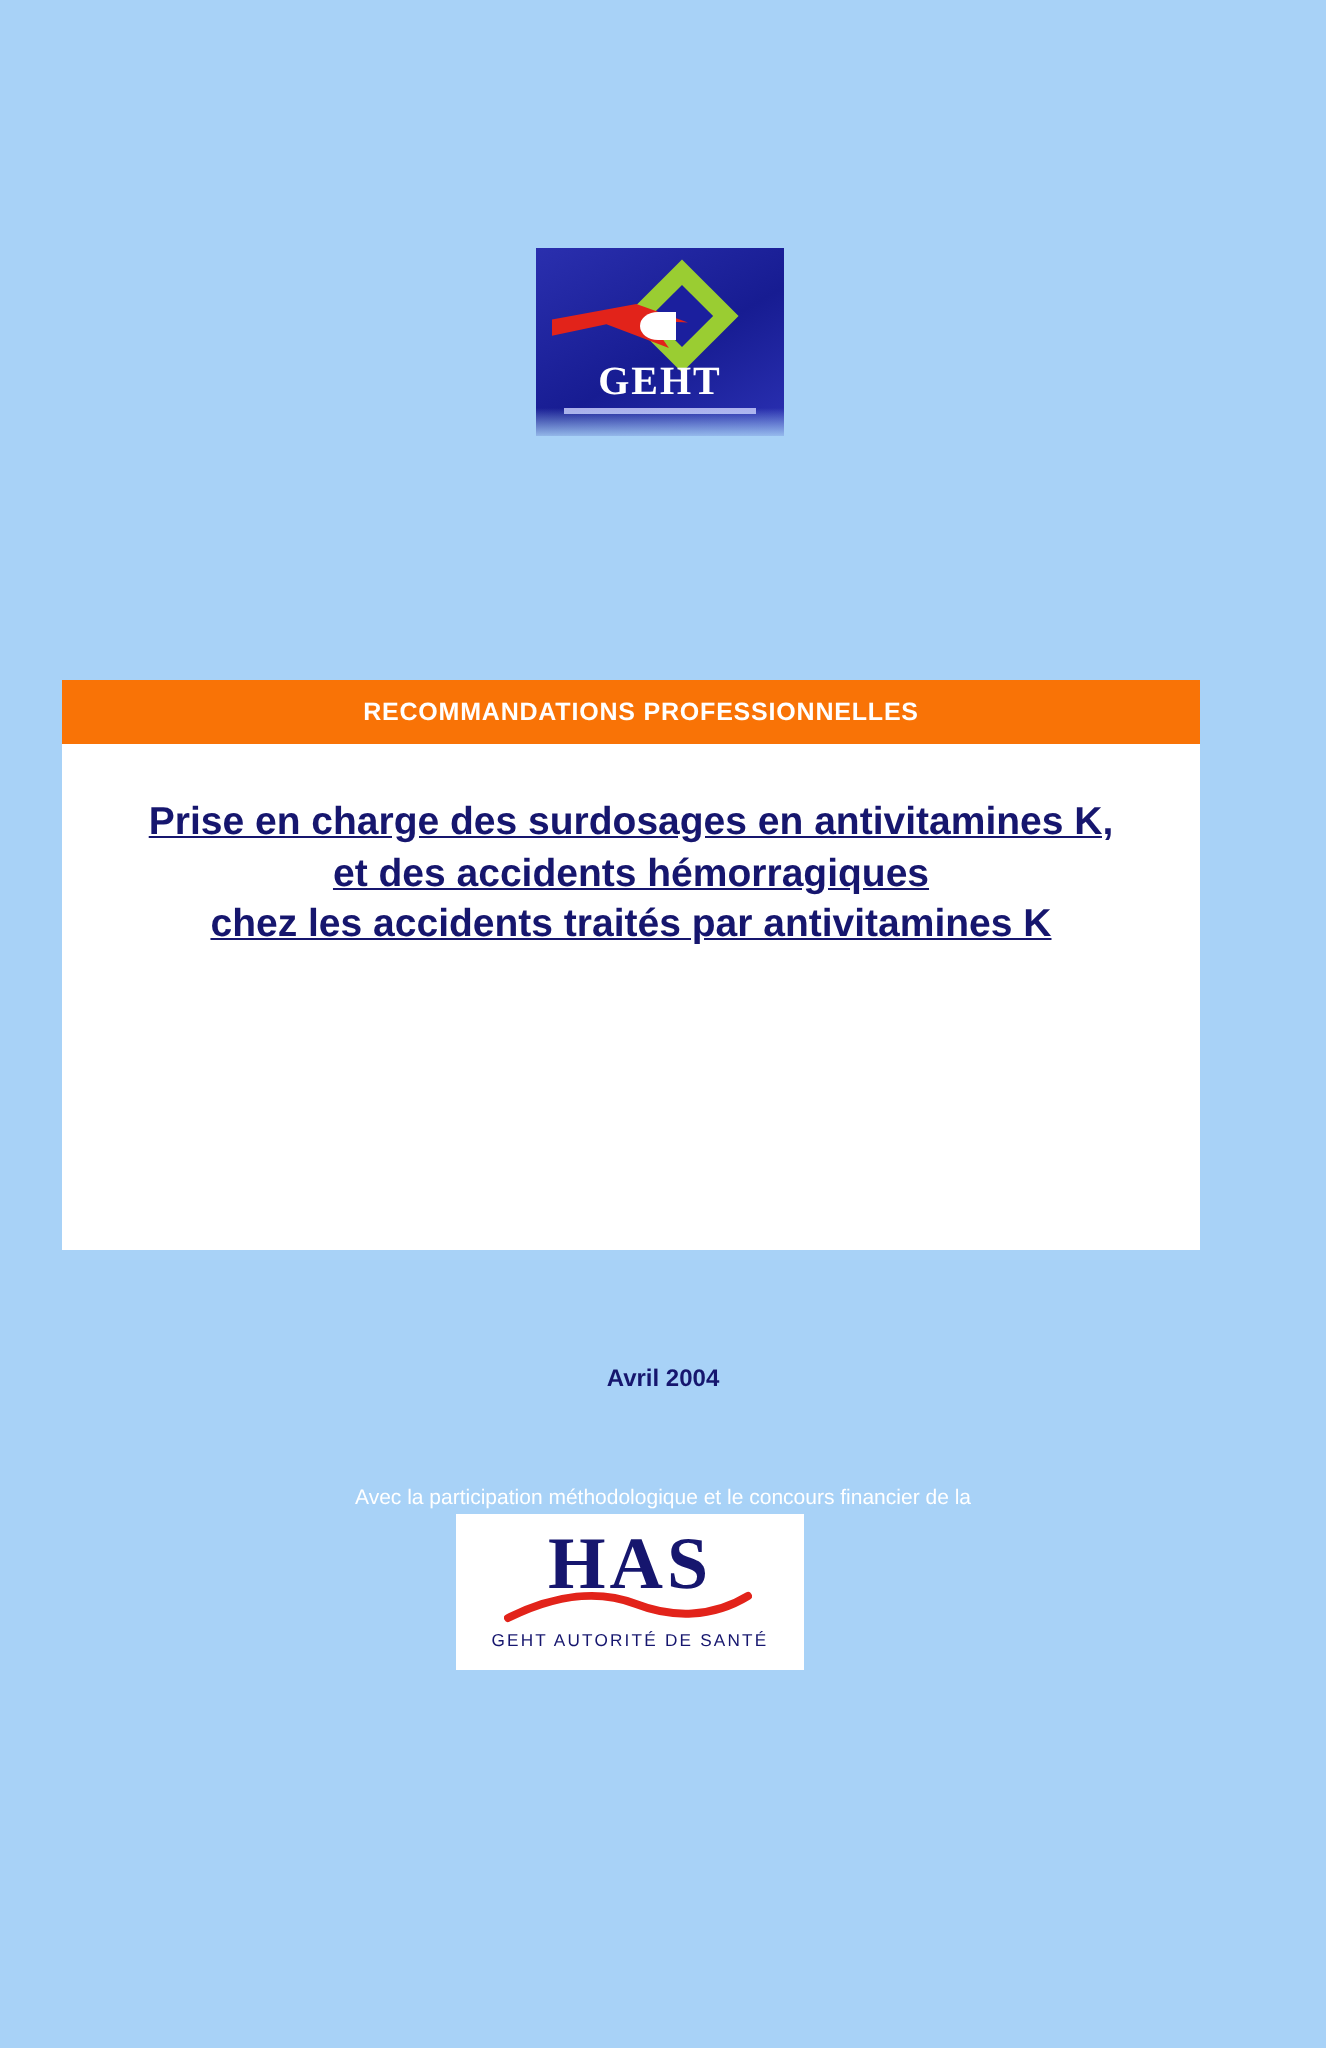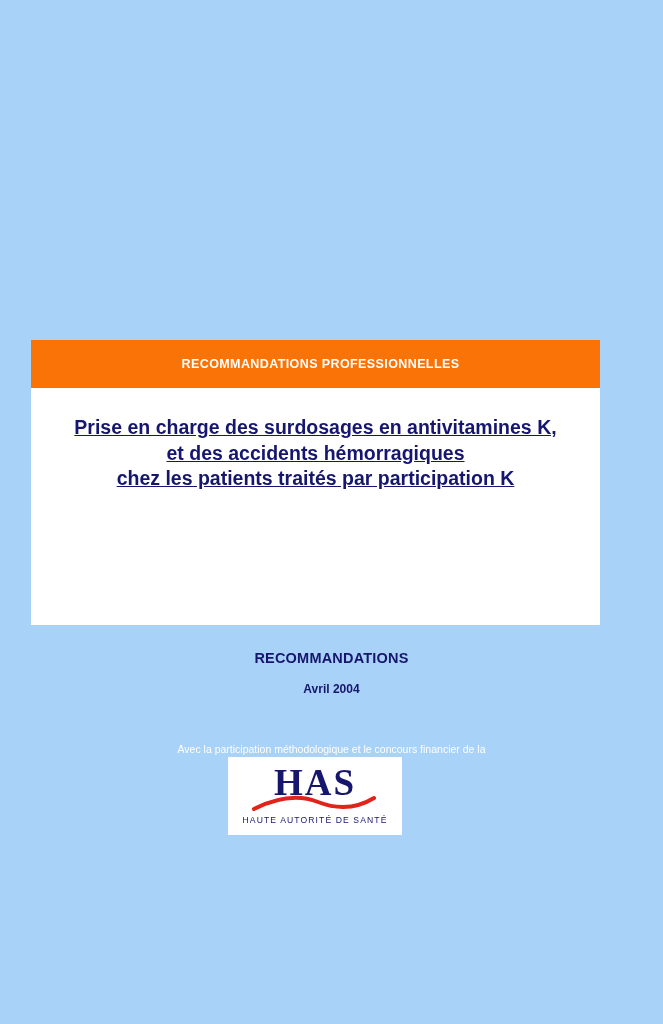--- a/index.html
+++ b/index.html
@@ -101,21 +101,21 @@
   
   .card {
     position: absolute;
     left: 31px;
     top: 340px;
     width: 569px;
     height: 285px;
     background: #ffffff;
   }
   .card-banner {
-    height: 48px;
+    height: 32px;
     background: #f97306;
     display: flex;
     align-items: center;
     justify-content: center;
     padding-left: 10px;
   }
   .card-banner-text {
     color: #ffffff;
     font-size: 12.5px;
     font-weight: bold;
@@ -205,37 +205,45 @@
     color: #16166e;
     font-size: 8.6px;
     letter-spacing: 1.1px;
   }
 </style>
 </head>
 <body>
 
 <div class="page">
 
+  <div class="geht-logo">
+    <div class="geht-diamond"></div>
+    <div class="geht-diamond-inner"></div>
+    <div class="geht-swoosh"></div>
+    <div class="geht-swoosh-white"></div>
+    <div class="geht-text">GEHT</div>
+    <div class="geht-underline"></div>
+    <div class="geht-fade"></div>
+  </div>
 
   <div class="card">
     <div class="card-banner">
       <span class="card-banner-text">RECOMMANDATIONS PROFESSIONNELLES</span>
     </div>
     <div class="card-title">
       <span class="line">Prise en charge des surdosages en antivitamines K,</span>
       <span class="line">et des accidents hémorragiques</span>
-      <span class="line">chez les patients traités par participation K</span>
+      <span class="line">chez les accidents traités par antivitamines K</span>
     </div>
   </div>
 
-  <div class="subtitle">RECOMMANDATIONS</div>
   <div class="date">Avril 2004</div>
   <div class="credit">Avec la participation méthodologique et le concours financier de la</div>
 
   <div class="has-logo">
     <div class="has-letters">HAS</div>
     <svg class="has-swoosh" viewBox="0 0 124 20">
       <path d="M2 16 C 26 4, 48 2, 66 9 C 84 16, 104 16, 122 5" fill="none" stroke="#e2231a" stroke-width="4" stroke-linecap="round"></path>
     </svg>
-    <div class="has-sub">HAUTE AUTORITÉ DE SANTÉ</div>
+    <div class="has-sub">GEHT AUTORITÉ DE SANTÉ</div>
   </div>
 
 </div>
 
 </body></html>

